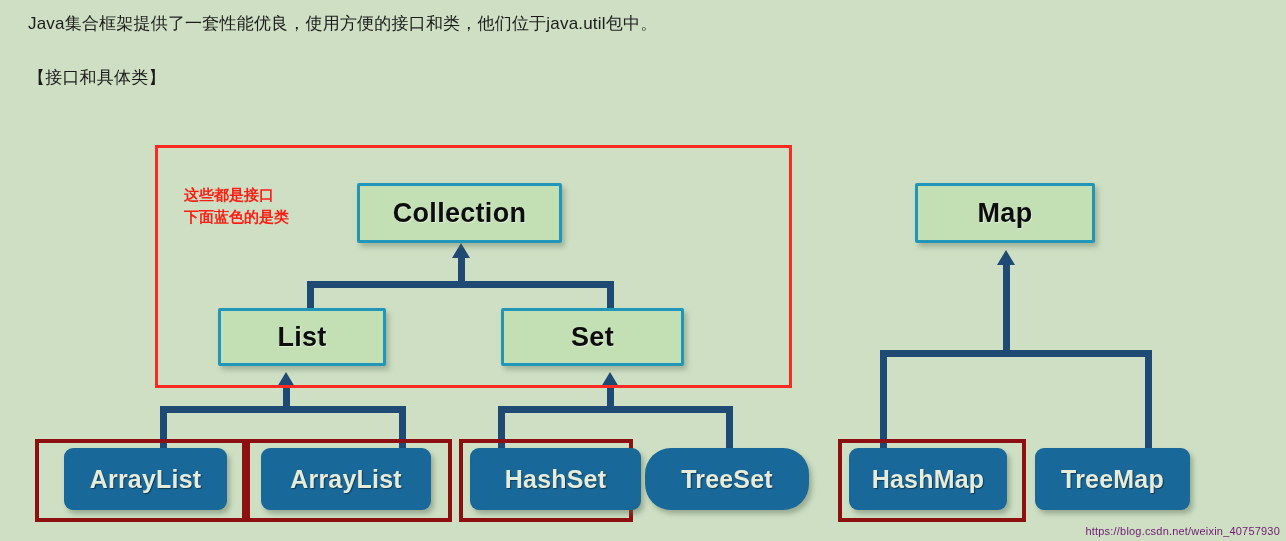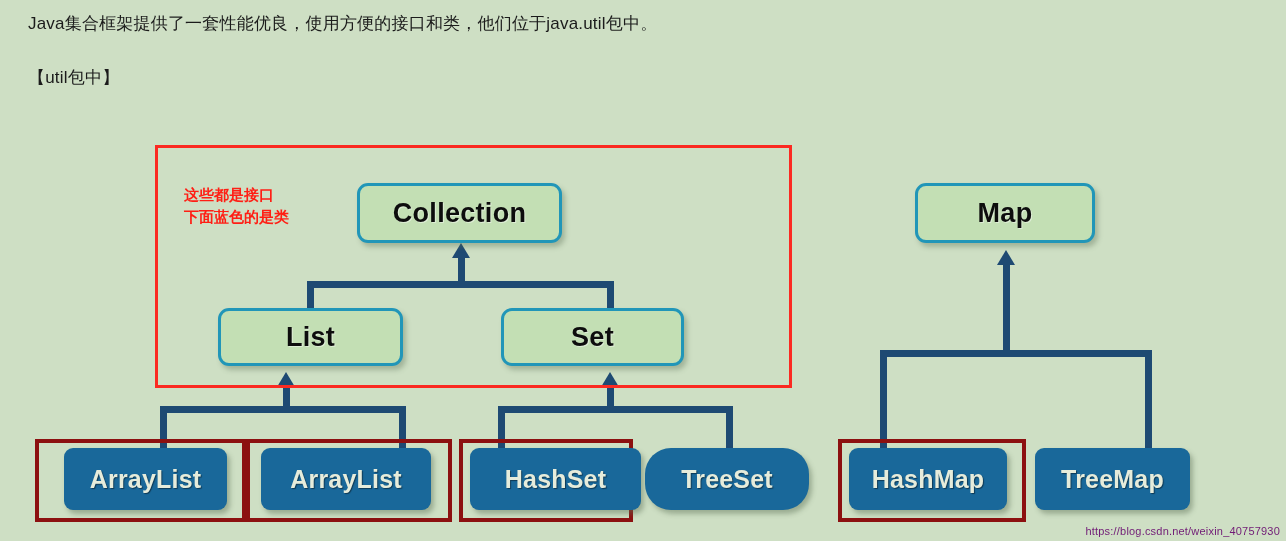--- a/index.html
+++ b/index.html
@@ -56,21 +56,21 @@
     z-index: 5;
     white-space: nowrap;
     font-weight: bold;
   }
 
   
   .node-iface {
     position: absolute;
     background: #c3dfb4;
     border: 3px solid #2196b8;
-    border-radius: 11px;
+    border-radius: 2px;
     box-shadow: 3px 4px 5px rgba(90,110,85,0.38);
     display: flex;
     align-items: center;
     justify-content: center;
     z-index: 3;
   }
   .node-iface span {
     color: #0d0d0d;
     font-weight: bold;
     font-size: 27px;
@@ -133,21 +133,21 @@
     letter-spacing: 0.2px;
     z-index: 6;
     white-space: nowrap;
   }
 </style>
 </head>
 <body>
 
 <div class="prose" id="intro-line">Java集合框架提供了一套性能优良，使用方便的接口和类，他们位于java.util包中。</div>
 
-<div class="prose" id="section-line">【util包中】</div>
+<div class="prose" id="section-line">【接口和具体类】</div>
 
 <div class="diagram">
 
   <div class="arrowhead" style="left:452px; top:133px;"></div>
   <div class="conn v" style="left:458px; top:146px; height:32px;"></div>
 
   <div class="conn h" style="left:307px; top:171px; width:307px;"></div>
 
   <div class="conn v" style="left:307px; top:171px; height:48px;"></div>
   <div class="conn v" style="left:607px; top:171px; height:48px;"></div>
@@ -173,21 +173,21 @@
   <div class="red-frame"></div>
   <div class="red-note">
     <div>这些都是接口</div>
     <div>下面蓝色的是类</div>
   </div>
 
   <div class="node-iface" style="left:357px; top:73px; width:205px; height:60px;">
     <span>Collection</span>
   </div>
 
-  <div class="node-iface" style="left:218px; top:198px; width:185px; height:58px;">
+  <div class="node-iface" style="left:218px; top:198px; width:168px; height:58px;">
     <span>List</span>
   </div>
 
   <div class="node-iface" style="left:501px; top:198px; width:183px; height:58px;">
     <span>Set</span>
   </div>
 
   <div class="node-iface" style="left:915px; top:73px; width:180px; height:60px;">
     <span>Map</span>
   </div>

